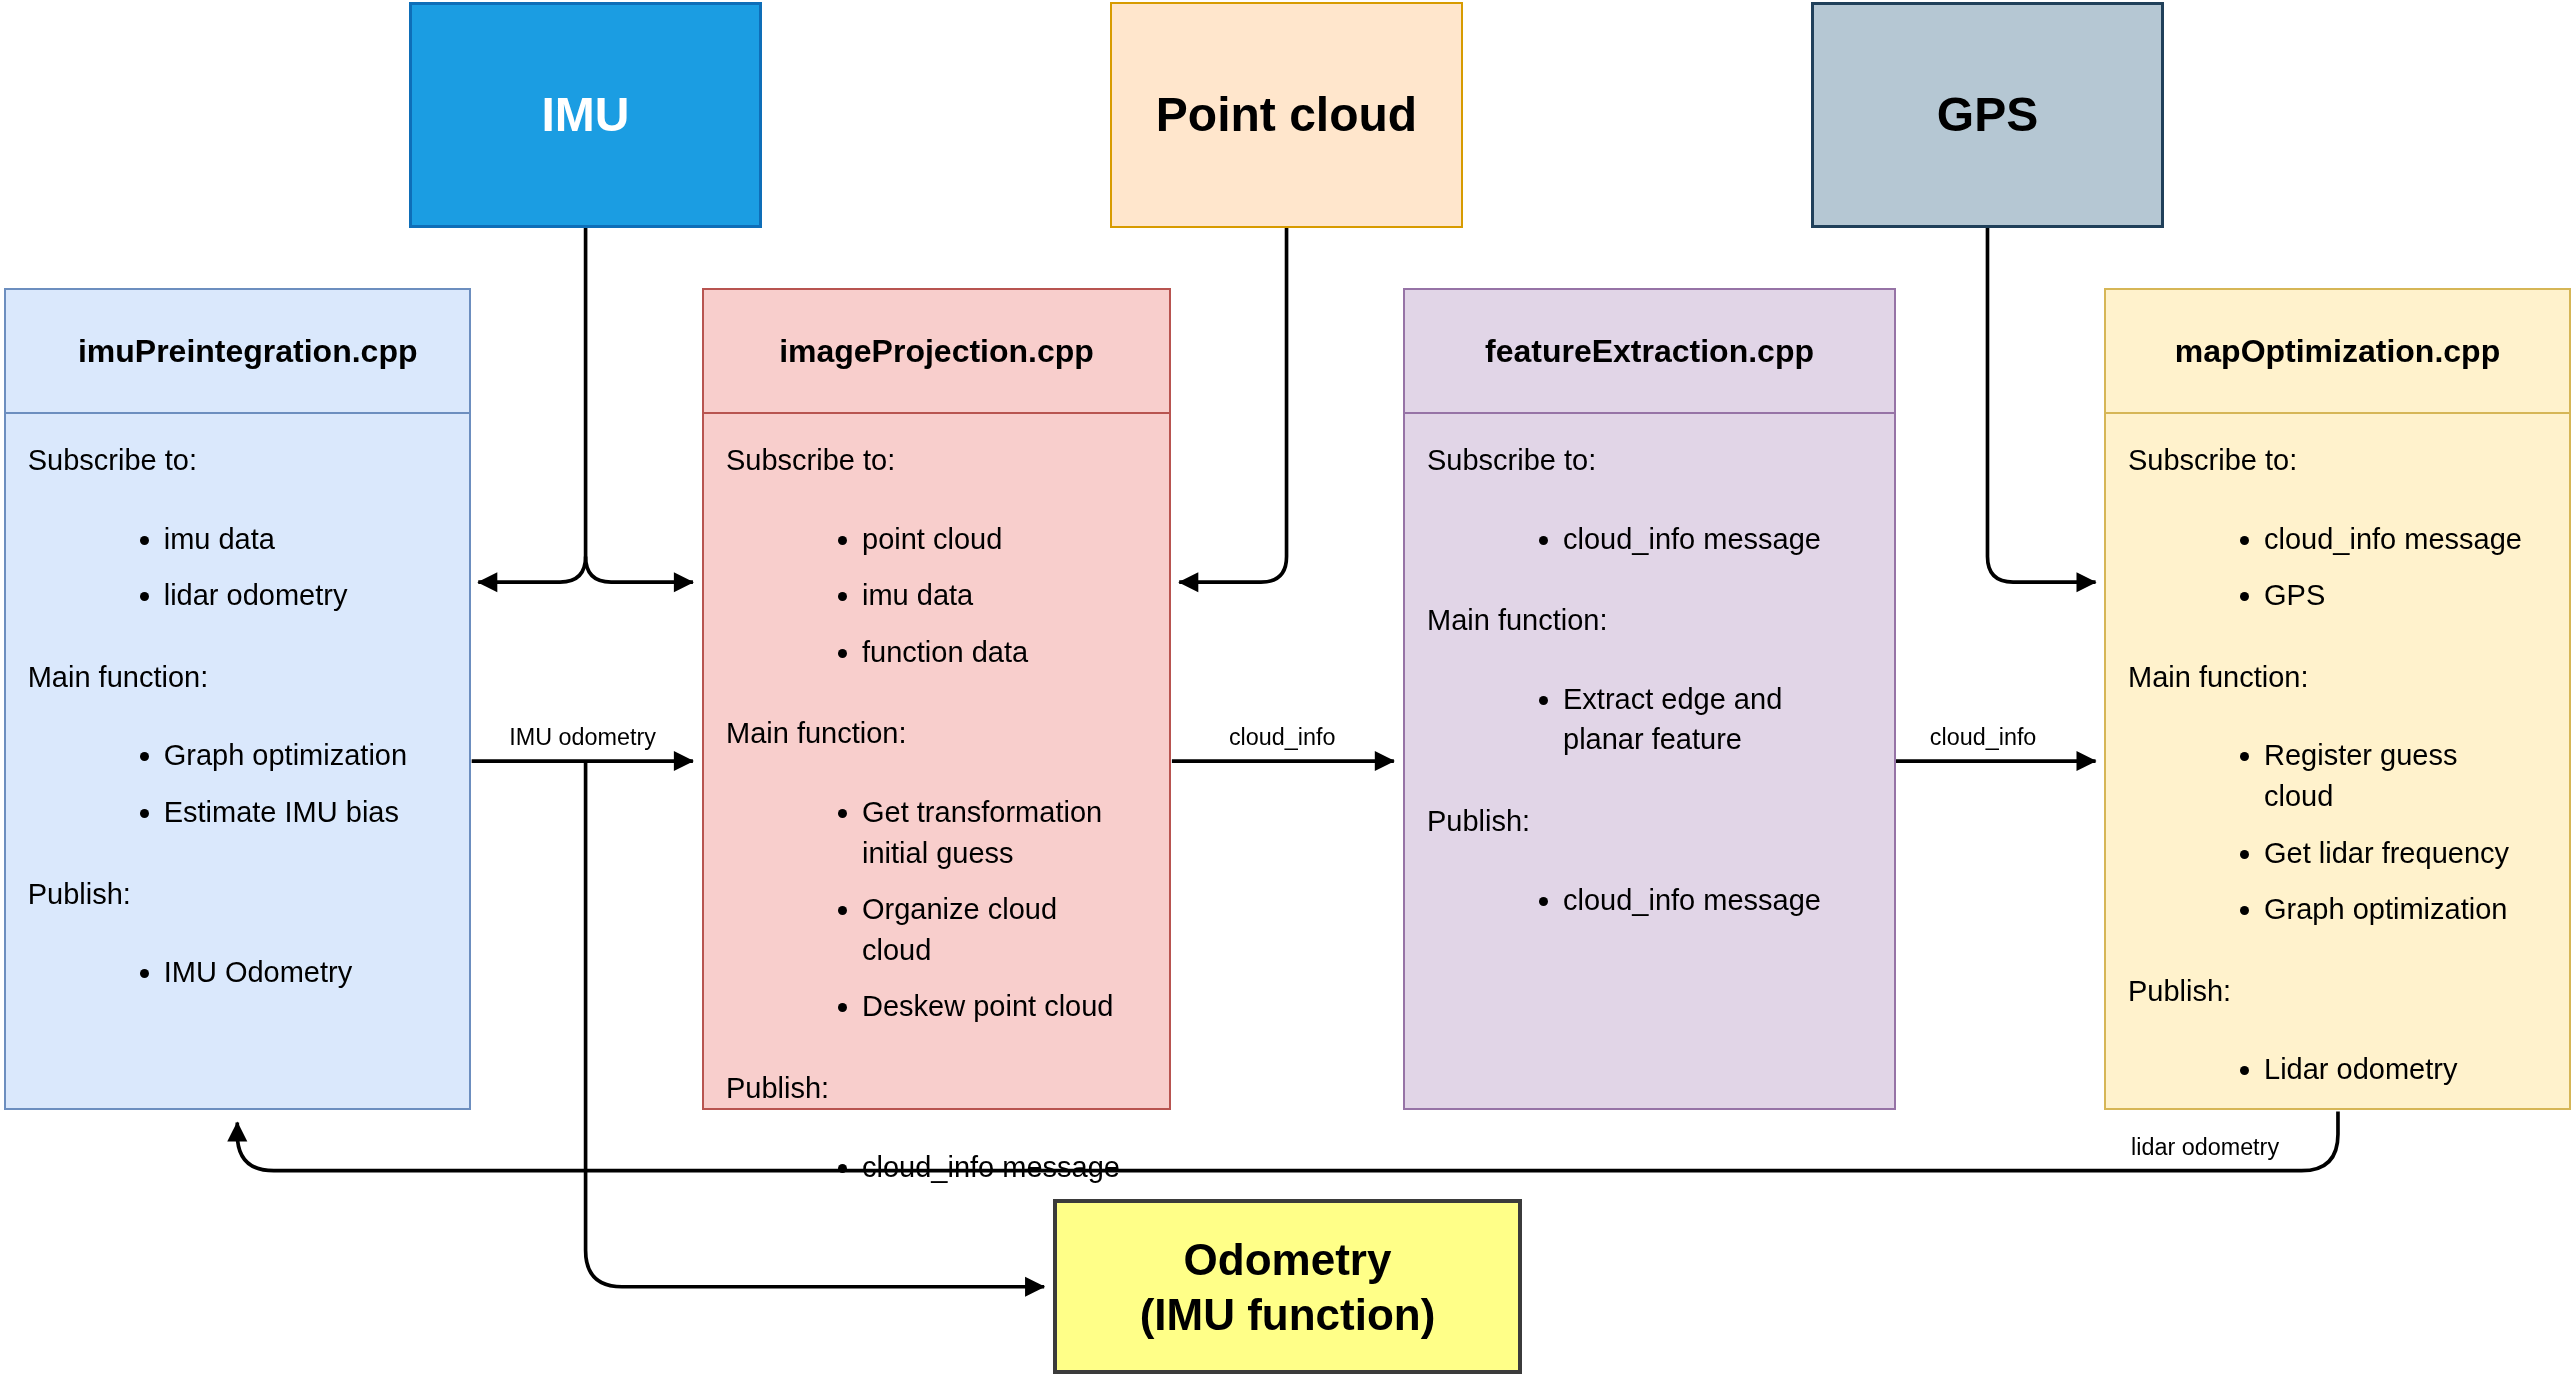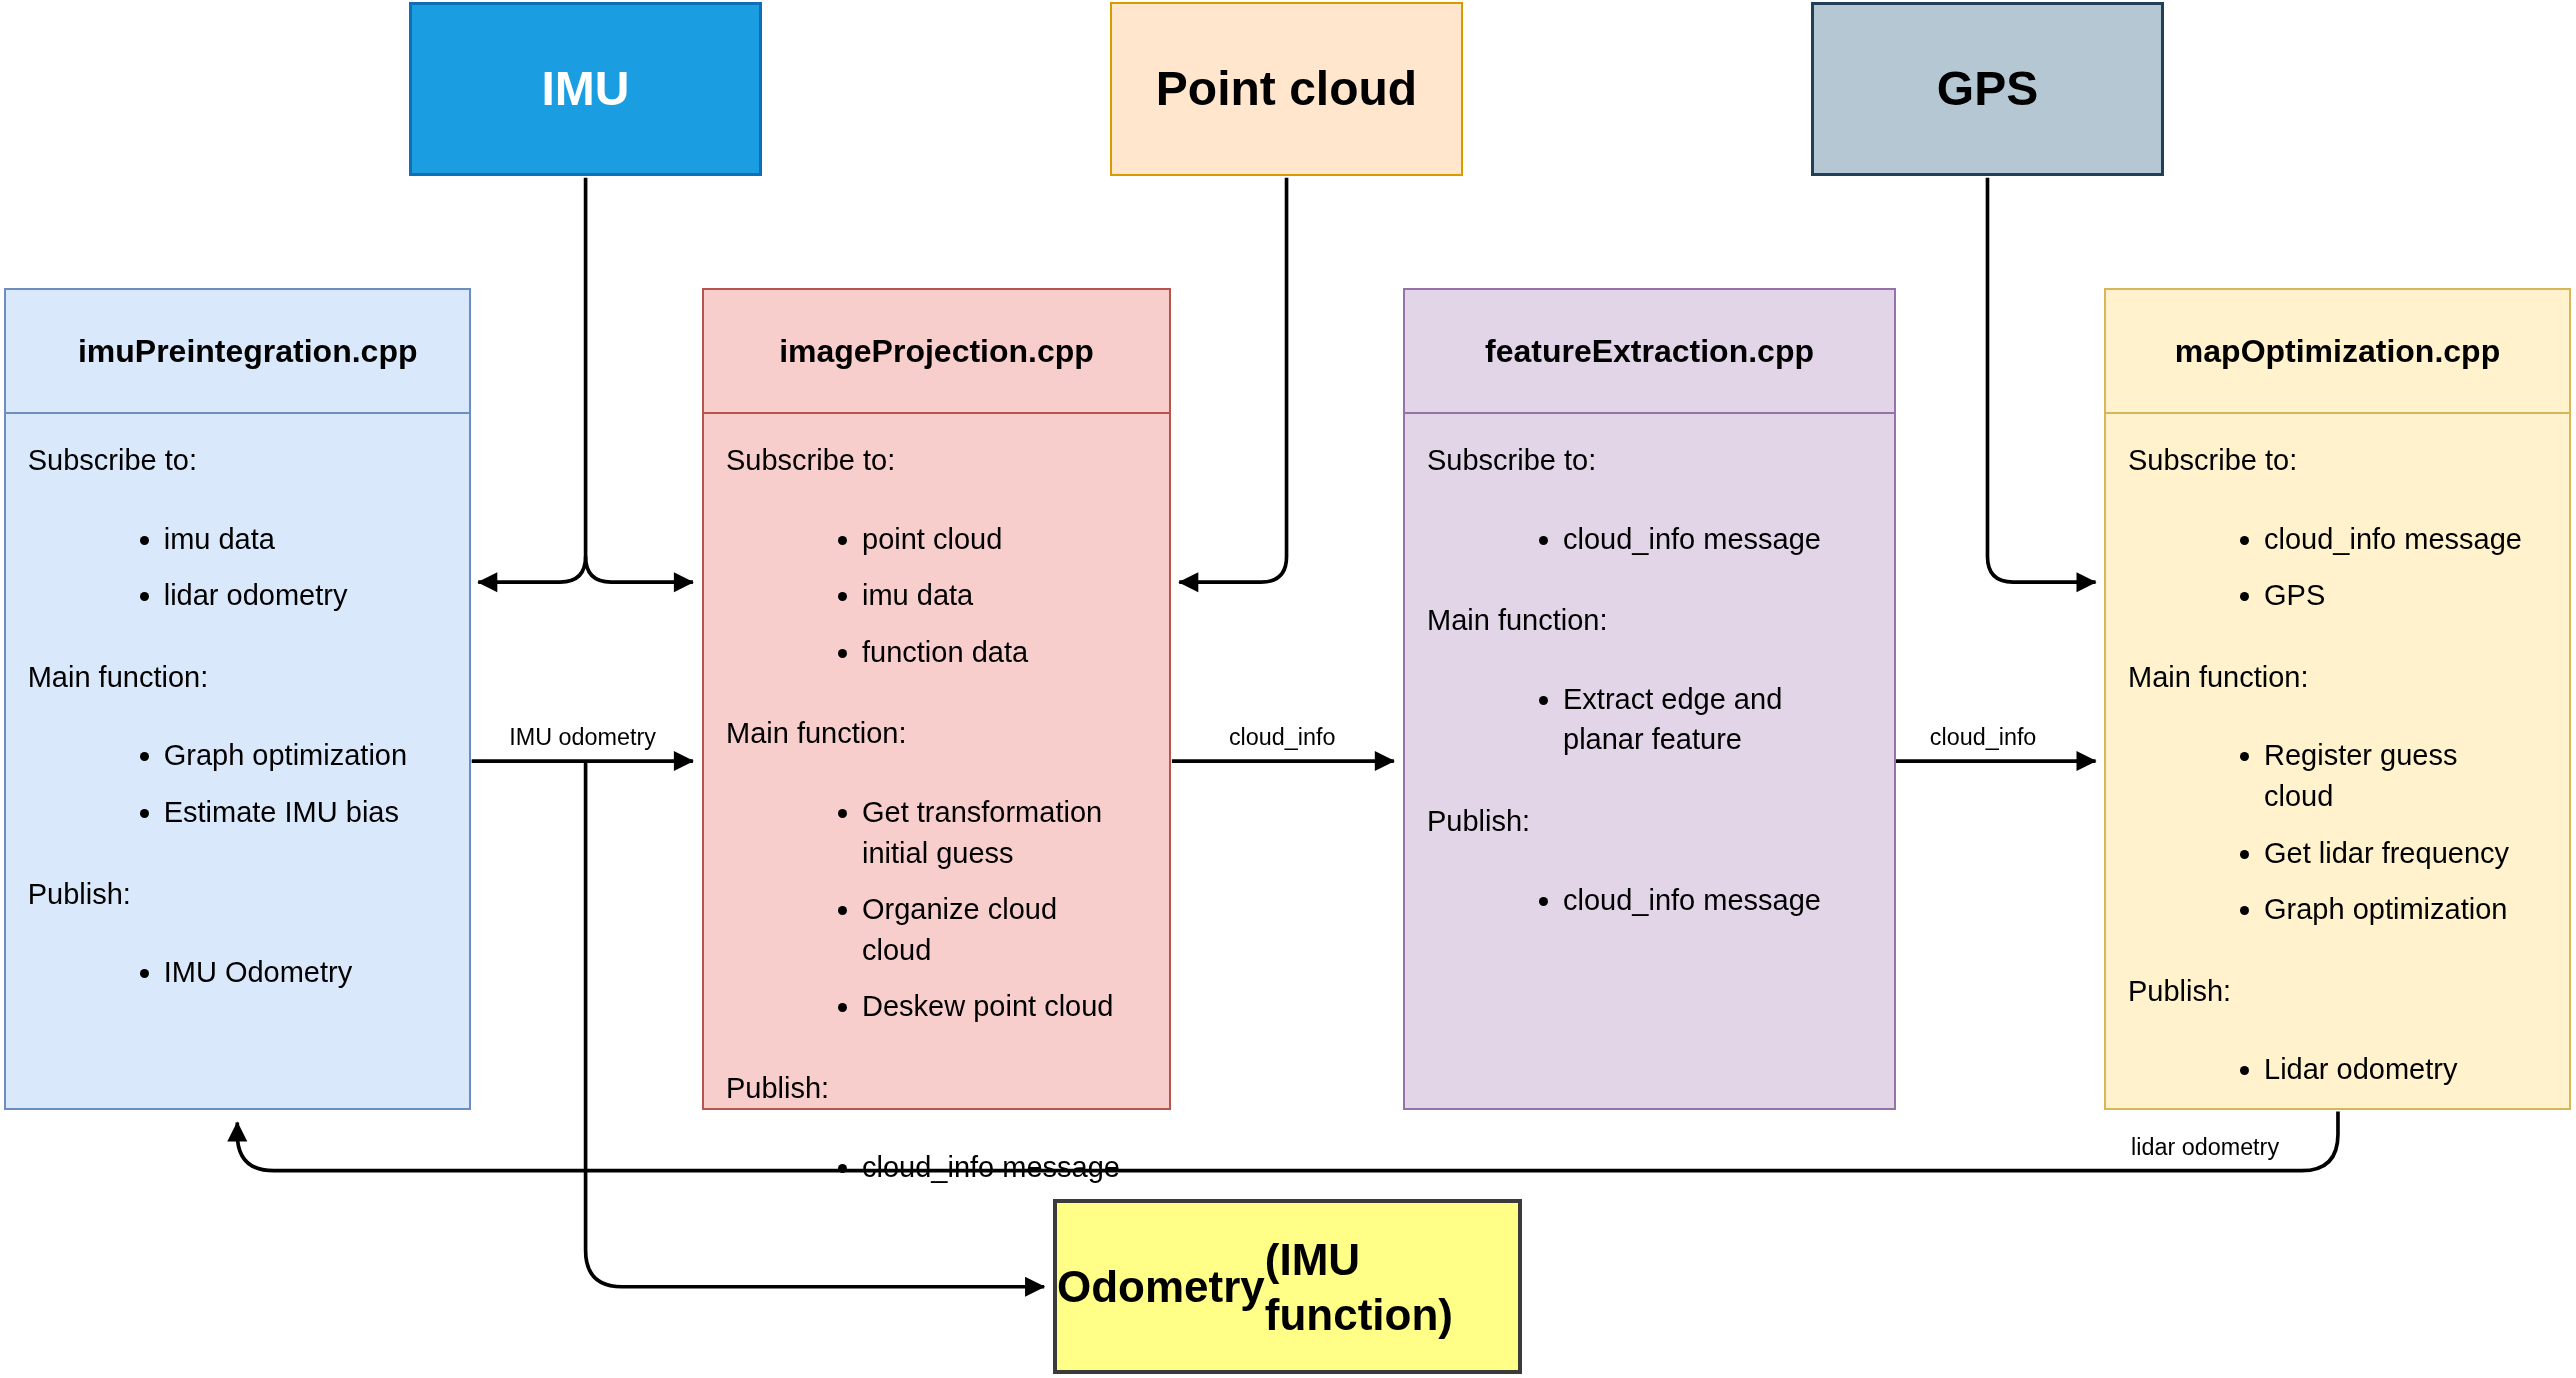--- a/index.html
+++ b/index.html
@@ -2,21 +2,21 @@
 <html style="--imu-fill: #1b9de2; --imu-border: #0e6eb8; --imu-text: #ffffff; --pointcloud-fill: #ffe6cc; --pointcloud-border: #d79b00; --gps-fill: #b5c7d3; --gps-border: #20405a; --module1-fill: #dae8fc; --module1-border: #6c8ebf; --module2-fill: #f8cecc; --module2-border: #b85450; --module3-fill: #e1d5e7; --module3-border: #9673a6; --module4-fill: #fff2cc; --module4-border: #d6b656; --odometry-fill: #ffff88; --odometry-border: #3b3b3b; --edge-color: #000000; --text-color: #000000;font-size:11.7px"><head>
 <meta charset="utf-8">
 <style>
   html,body{margin:0;padding:0;background:#ffffff;}
   .stage{position:relative;width:2576px;height:1379px;background:#ffffff;overflow:hidden;
          font-family:"Liberation Sans", sans-serif;color:var(--text-color,#000);}
   svg.edges{position:absolute;left:0;top:0;width:2576px;height:1379px;}
   svg.edges path.edge{fill:none;stroke:var(--edge-color,#000);stroke-width:5px;}
   svg.edges text{font-family:"Liberation Sans",sans-serif;font-size:32px;fill:#000;}
 
-  .src-box{position:absolute;top:1.5px;height:174px;width:353px;box-sizing:border-box;
+  .src-box{position:absolute;top:1.5px;height:226px;width:353px;box-sizing:border-box;
            display:flex;align-items:center;justify-content:center;
            font-size:48px;font-weight:bold;}
   .src-imu{left:409px;background:var(--imu-fill);border:3.7px solid var(--imu-border);color:var(--imu-text);}
   .src-pointcloud{left:1110px;background:var(--pointcloud-fill);border:2.9px solid var(--pointcloud-border);}
   .src-gps{left:1811px;background:var(--gps-fill);border:3.7px solid var(--gps-border);}
 
   .module{position:absolute;top:288px;height:822px;box-sizing:border-box;}
   .module .module-title{height:124px;box-sizing:border-box;display:flex;align-items:center;justify-content:center;
            font-size:32px;font-weight:bold;}
   .module .module-body{padding:26px 20.4px 0 22px;font-size:29px;line-height:1.4;}
@@ -29,21 +29,21 @@
   .m1 .module-title{border-bottom:2.2px solid var(--module1-border);padding-left:21px;}
   .m2{left:702px;width:469px;background:var(--module2-fill);border:2.2px solid var(--module2-border);}
   .m2 .module-title{border-bottom:2.2px solid var(--module2-border);}
   .m3{left:1403px;width:493px;background:var(--module3-fill);border:2.2px solid var(--module3-border);}
   .m3 .module-title{border-bottom:2.2px solid var(--module3-border);}
   .m4{left:2104px;width:467px;background:var(--module4-fill);border:2.2px solid var(--module4-border);}
   .m4 .module-title{border-bottom:2.2px solid var(--module4-border);}
 
   .out-box{position:absolute;left:1053px;top:1199px;width:469px;height:175px;box-sizing:border-box;
            background:var(--odometry-fill);border:4.4px solid var(--odometry-border);
-           display:flex;flex-direction:row;align-items:center;justify-content:center;
+           display:flex;flex-direction:column;align-items:center;justify-content:center;
            font-size:44px;font-weight:bold;line-height:1.25;}
 </style>
 </head>
 <body>
 
 <div class="stage">
 
   <svg class="edges" viewBox="0 0 3528 1888">
     <defs>
       <marker id="arrow" viewBox="0 0 12 12" refX="10.5" refY="6" markerWidth="36" markerHeight="33" orient="auto-start-reverse" markerUnits="userSpaceOnUse">

